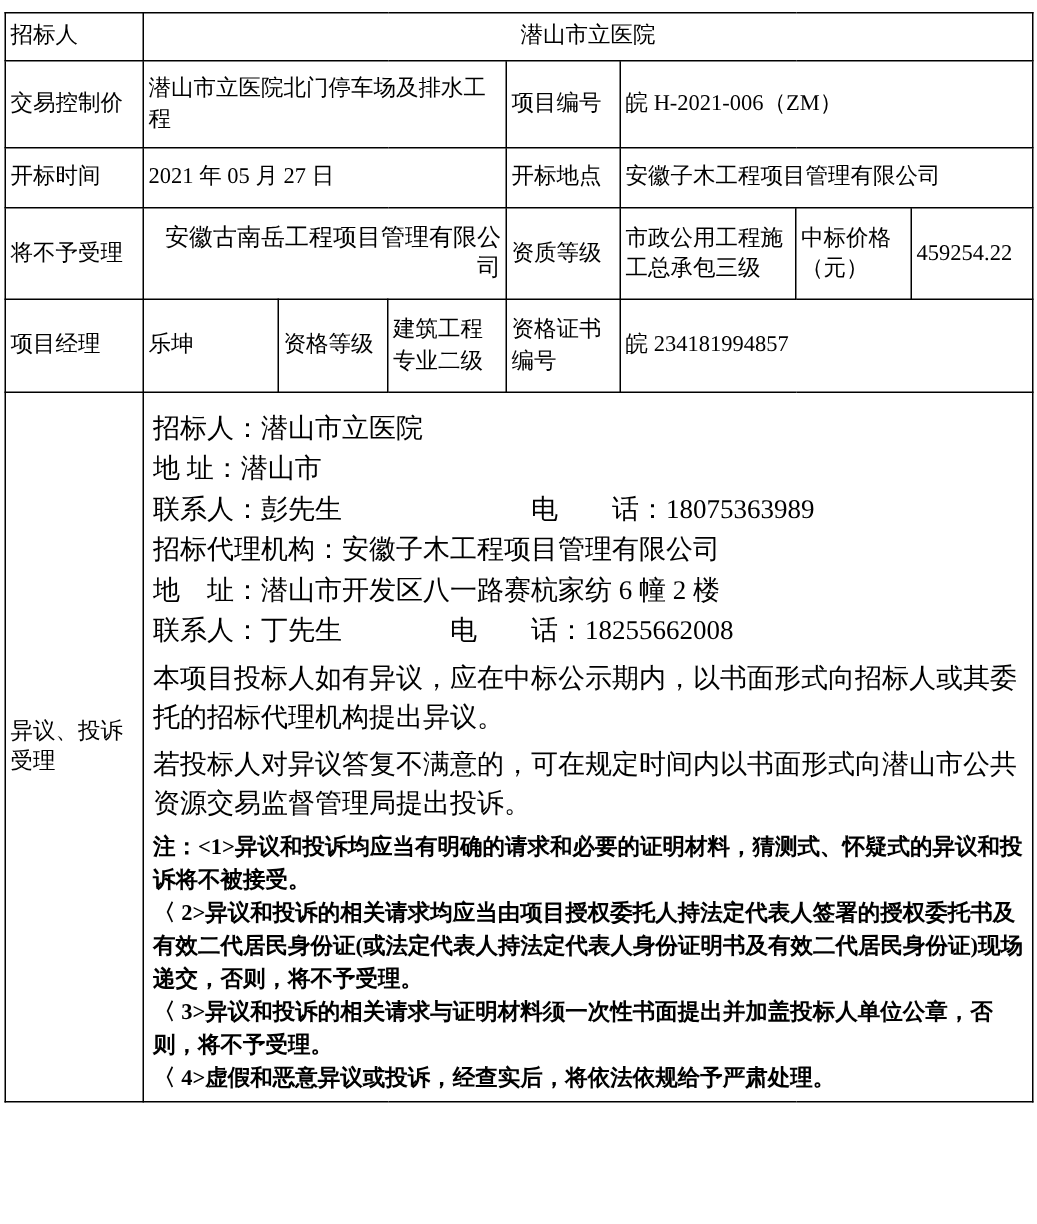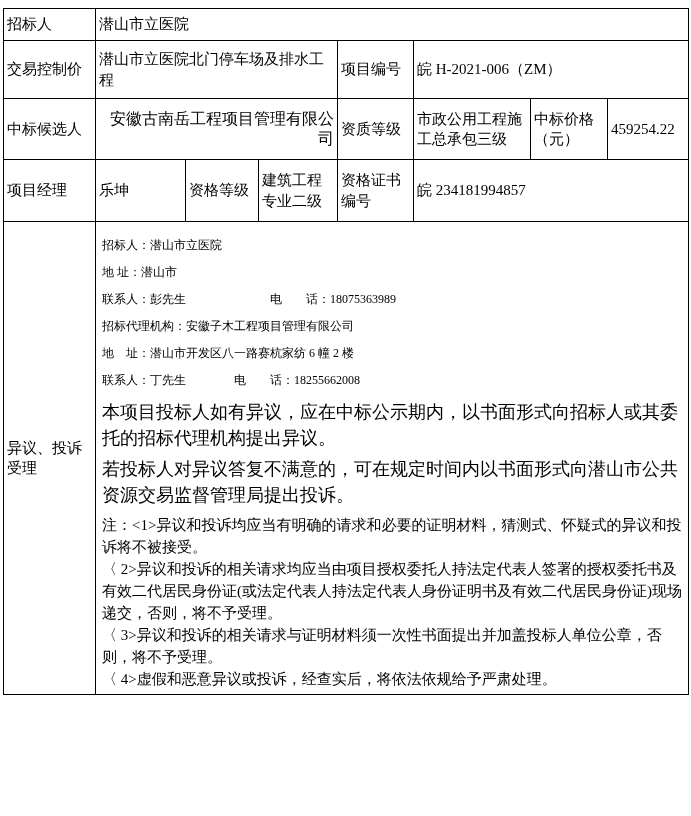--- a/index.html
+++ b/index.html
@@ -21,41 +21,41 @@
   td {
     border: 1px solid #000000;
     text-align: left;
     vertical-align: middle;
     padding: 2px 3px;
     font-size: 15px;
     line-height: 1.35;
     word-break: break-all;
     overflow: hidden;
   }
-  td.left { text-align: left; padding-left: 3px; }
+  td.left { text-align: center; padding-left: 3px; }
   td.winner-name { text-align: right; padding-left: 2px; font-size: 16px; line-height: 1.25; }
   td.objection-body {
     text-align: left;
     vertical-align: top;
     padding: 10px 6px 4px 6px;
   }
   .contact-line {
-    font-size: 12px;
+    font-size: 18px;
     line-height: 27px;
     white-space: pre-wrap;
   }
   .para {
     font-size: 18px;
     line-height: 26px;
     margin-top: 5px;
   }
   .notes { margin-top: 6px; }
   .note-line {
     font-size: 15px;
-    font-weight: normal;
+    font-weight: bold;
     line-height: 22px;
   }
 </style>
 </head>
 <body>
 
 <table class="notice">
   <colgroup>
     <col style="width:92px">
       <col style="width:90px">
@@ -74,23 +74,29 @@
   </tr>
 
   <tr style="height:58px">
     <td>交易控制价</td>
     <td colspan="3">潜山市立医院北门停车场及排水工程</td>
     <td>项目编号</td>
     <td colspan="3">皖 H-2021-006（ZM）</td>
   </tr>
 
 
+  <tr style="height:40px">
+    <td>开标时间</td>
+    <td colspan="3">2021 年 05 月 27 日</td>
+    <td>开标地点</td>
+    <td colspan="3">安徽子木工程项目管理有限公司</td>
+  </tr>
 
   <tr style="height:61px">
-    <td>中标候选人</td>
+    <td>将不予受理</td>
     <td class="winner-name" colspan="3">安徽古南岳工程项目管理有限公司</td>
     <td>资质等级</td>
     <td>市政公用工程施工总承包三级</td>
     <td>中标价格（元）</td>
     <td>459254.22</td>
   </tr>
 
   <tr style="height:62px">
     <td>项目经理</td>
     <td>乐坤</td>

